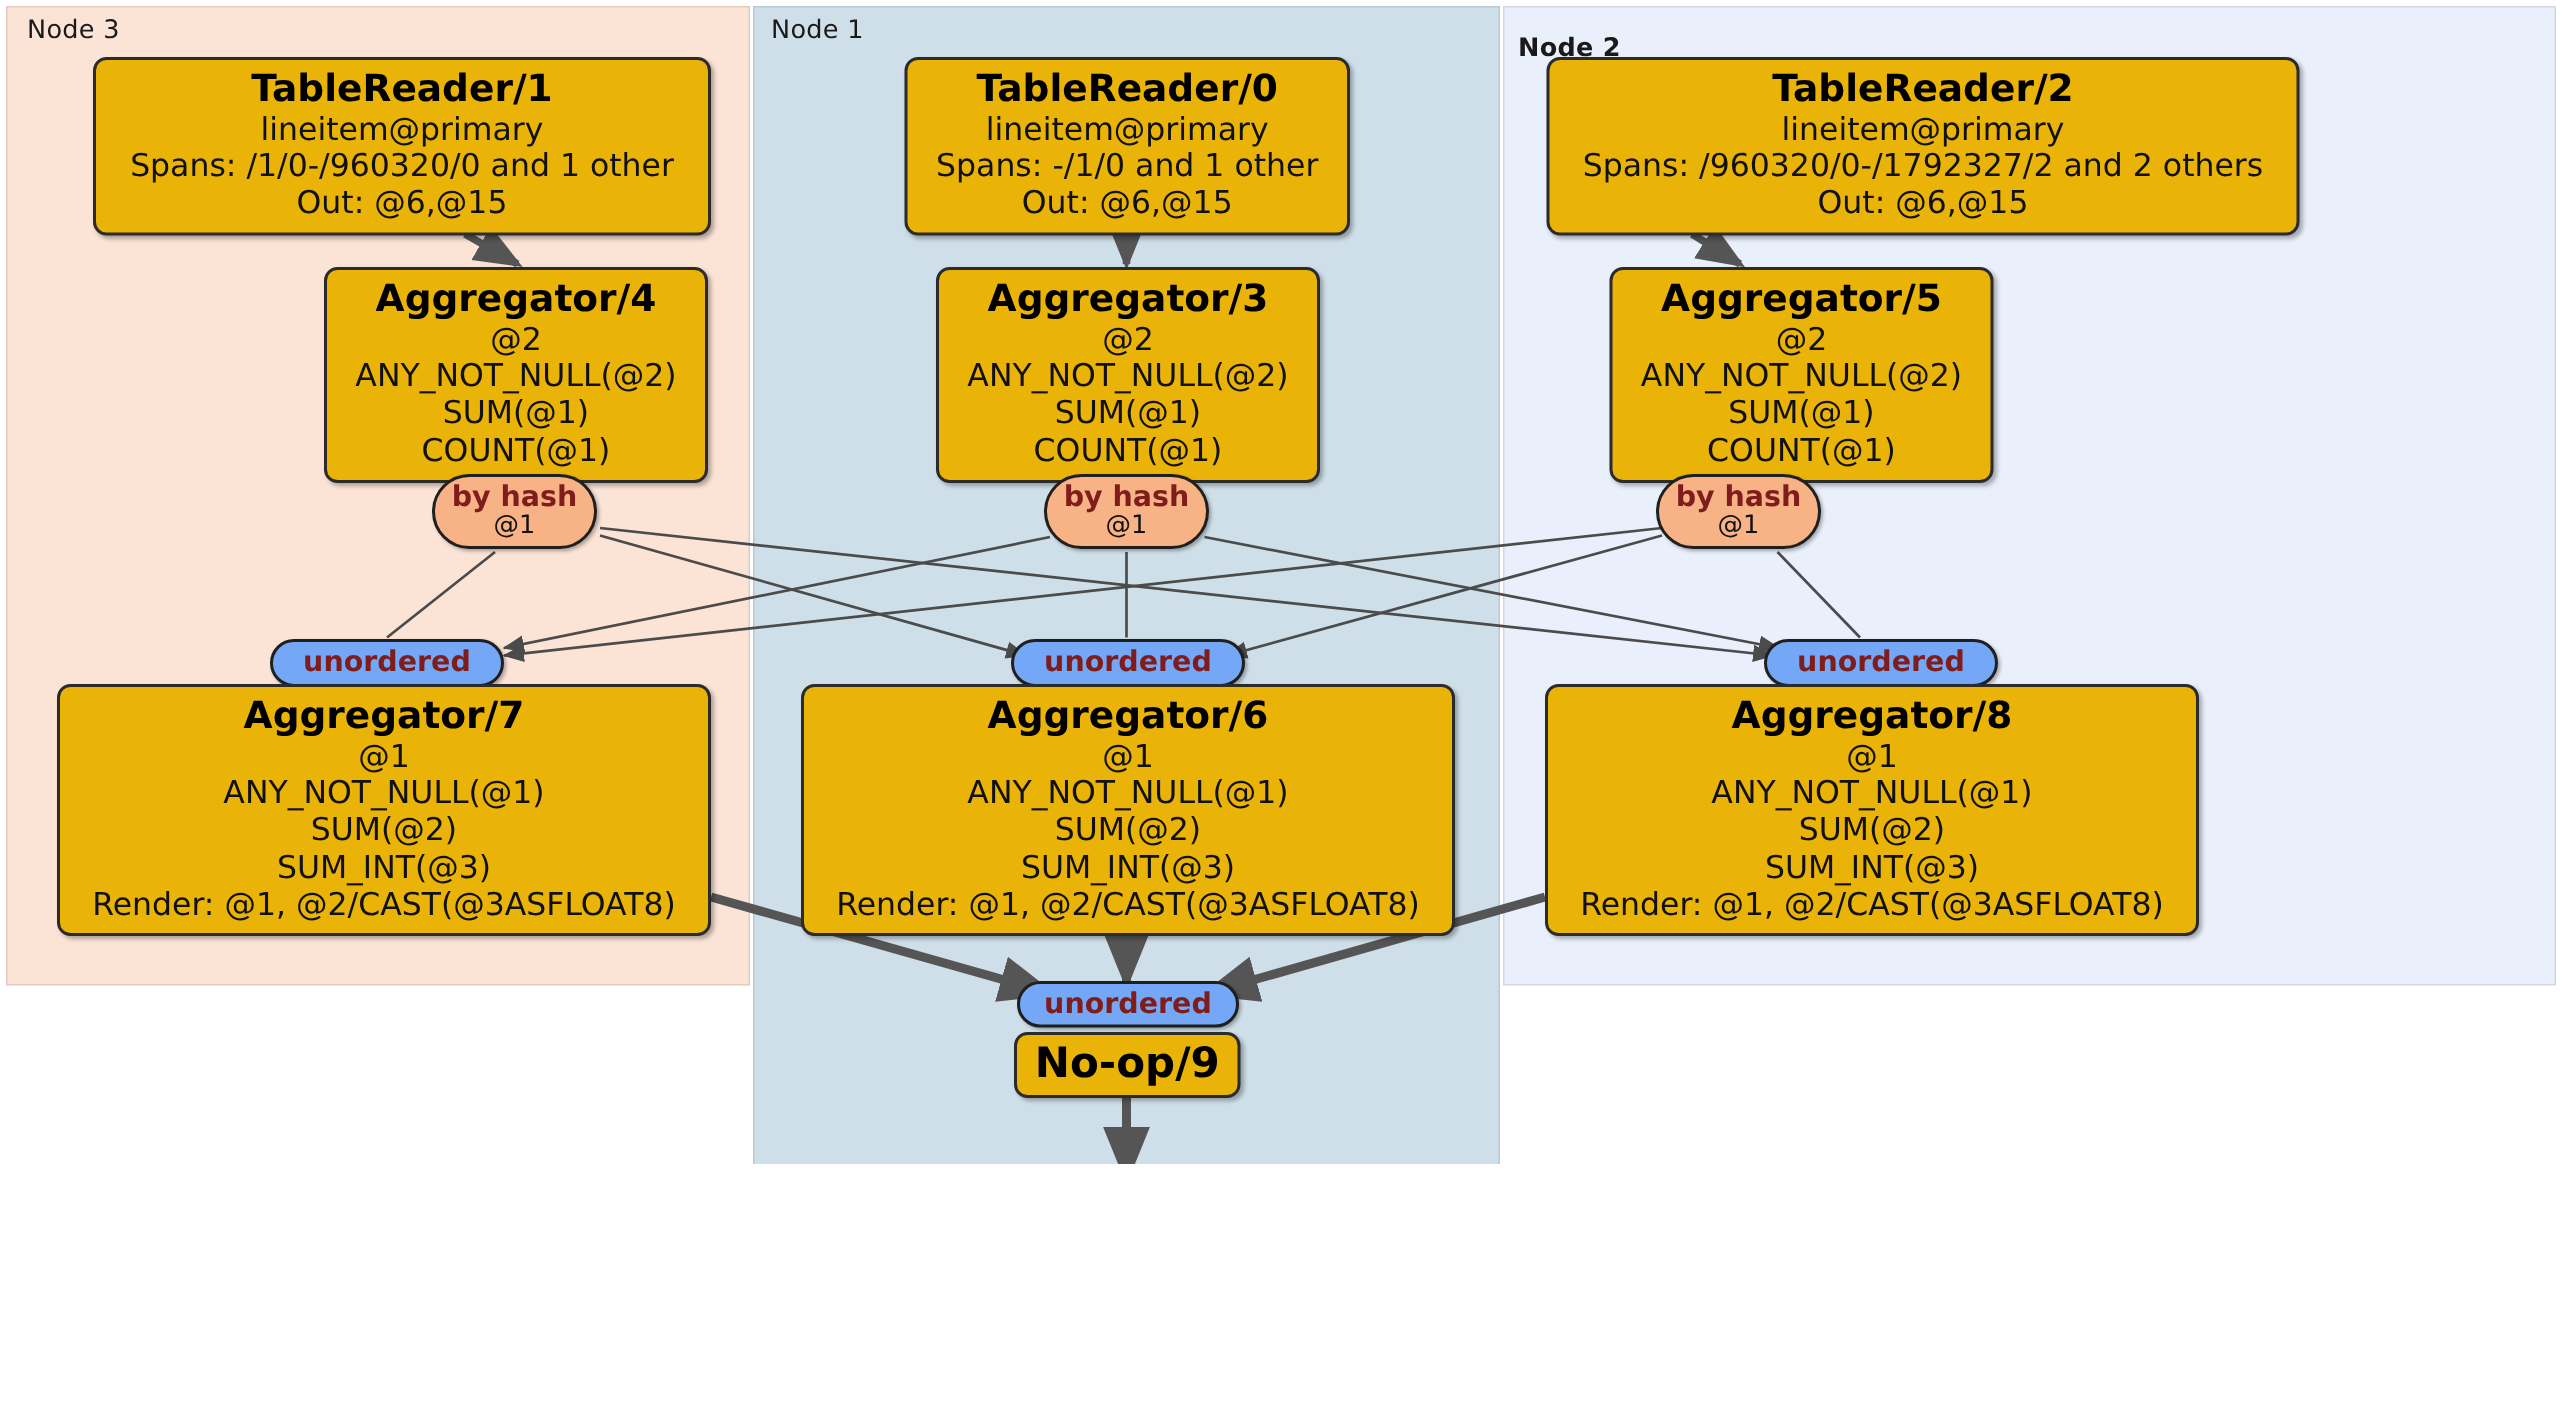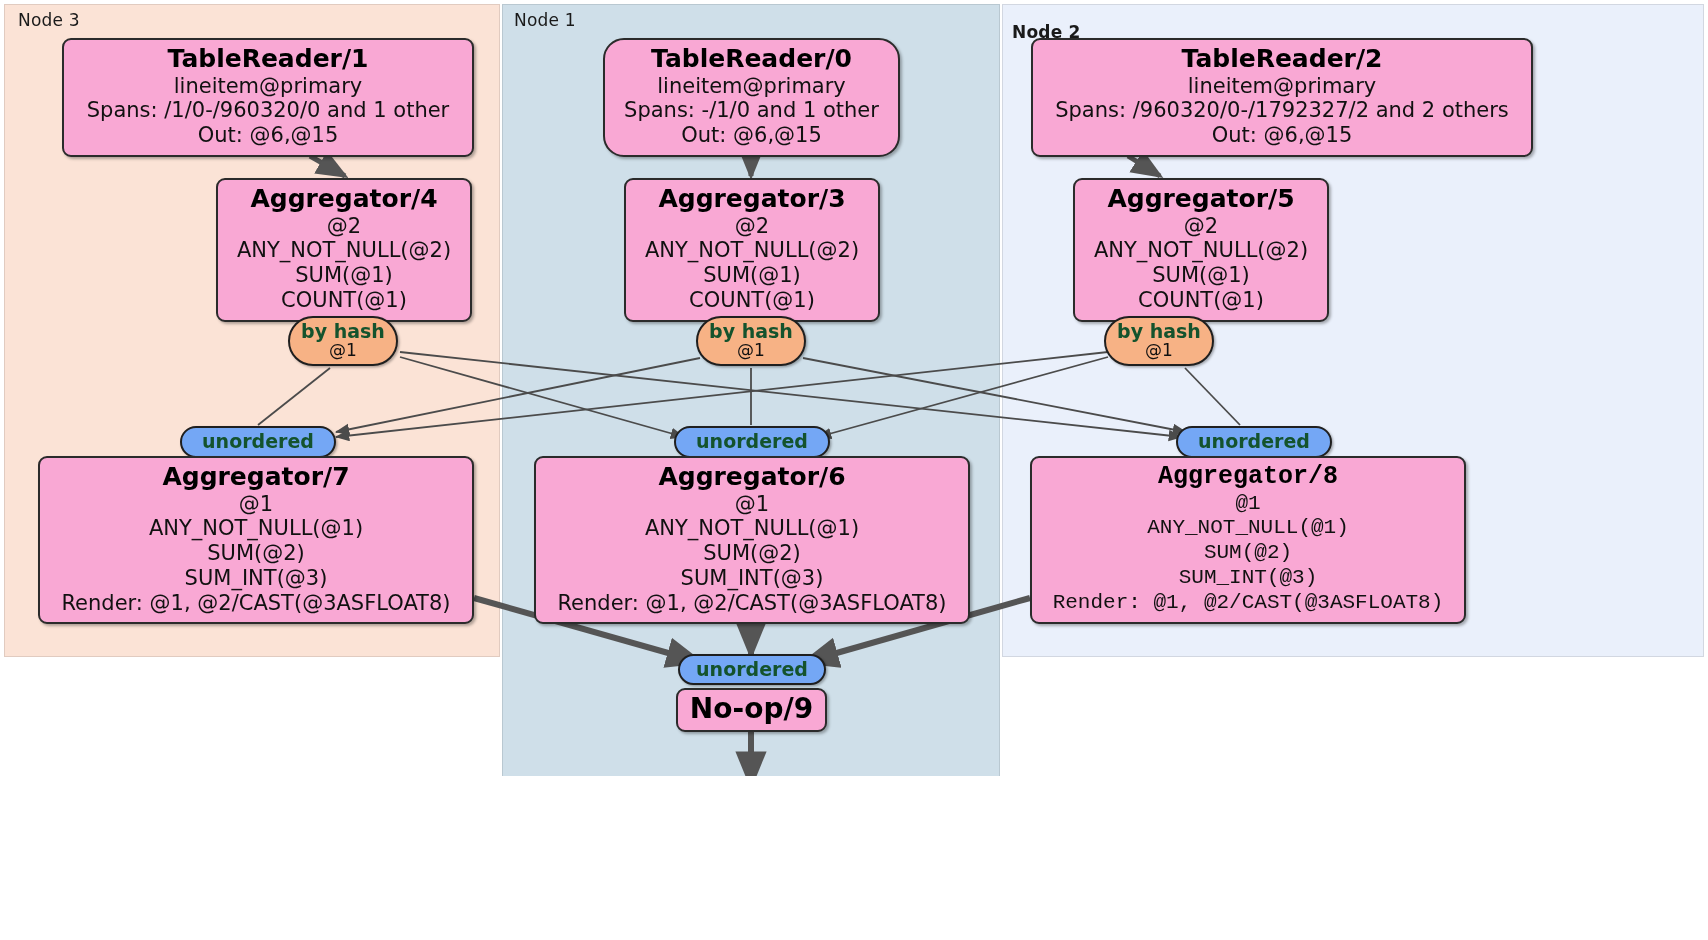--- a/index.html
+++ b/index.html
@@ -5,34 +5,34 @@
   html,body{margin:0;padding:0;background:#ffffff;}
   body{font-family:"DejaVu Sans","Liberation Sans",sans-serif;}
   #stage{position:relative;width:1708px;height:776px;overflow:hidden;background:#ffffff;}
 
   .node-panel{position:absolute;border:1px solid rgba(0,0,0,0.10);box-sizing:border-box;}
   .node-label{position:absolute;font-size:17px;color:#1a1a1a;letter-spacing:0.2px;}
 
   svg.edges{position:absolute;left:0;top:0;width:1708px;height:940px;pointer-events:none;}
 
   .proc{
-    position:absolute;background:#f9a8d4;border:2px solid #2b2b2b;border-radius:9px;
+    position:absolute;background:#eab308;border:2px solid #2b2b2b;border-radius:9px;
     box-shadow:2px 2px 3px rgba(0,0,0,0.30);
     text-align:center;box-sizing:border-box;padding:5px 10px 7px 10px;
   }
   .proc .ttl{font-size:25px;font-weight:bold;color:#000;line-height:1.14;white-space:nowrap;}
   .proc .ln{font-size:21px;color:#111;line-height:1.18;white-space:nowrap;}
 
   .pill{
     position:absolute;border:2px solid #1f1f1f;border-radius:999px;
     box-shadow:1.5px 1.5px 2.5px rgba(0,0,0,0.30);
     display:flex;flex-direction:column;align-items:center;justify-content:center;
     box-sizing:border-box;text-align:center;
   }
-  .pill .pl{font-size:19px;font-weight:bold;color:#14532d;line-height:1.05;white-space:nowrap;}
+  .pill .pl{font-size:19px;font-weight:bold;color:#7f1d1d;line-height:1.05;white-space:nowrap;}
   .pill .ps{font-size:17px;font-weight:normal;color:#111;line-height:1.05;white-space:nowrap;}
   .pill.hash{background:#f7b285;}
   .pill.unord{background:#74a7f5;}
 
   .smallbox .ttl{font-size:28px;}
 </style>
 </head>
 <body>
 
 <div id="stage">
@@ -82,21 +82,21 @@
     <path d="M751,722 L751,785" stroke="#555" stroke-width="6" fill="none" marker-end="url(#ahT)"></path>
   </svg>
 
   <div class="proc" style="left:62px;top:38px;width:412px;">
     <div class="ttl">TableReader/1</div>
     <div class="ln">lineitem@primary</div>
     <div class="ln">Spans: /1/0-/960320/0 and 1 other</div>
     <div class="ln">Out: @6,@15</div>
   </div>
 
-  <div class="proc" style="left:603px;top:38px;width:297px;border-radius:21px;">
+  <div class="proc" style="left:603px;top:38px;width:297px;">
     <div class="ttl">TableReader/0</div>
     <div class="ln">lineitem@primary</div>
     <div class="ln">Spans: -/1/0 and 1 other</div>
     <div class="ln">Out: @6,@15</div>
   </div>
 
   <div class="proc" style="left:1031px;top:38px;width:502px;">
     <div class="ttl">TableReader/2</div>
     <div class="ln">lineitem@primary</div>
     <div class="ln">Spans: /960320/0-/1792327/2 and 2 others</div>
@@ -165,21 +165,21 @@
 
   <div class="proc" style="left:534px;top:456px;width:436px;">
     <div class="ttl">Aggregator/6</div>
     <div class="ln">@1</div>
     <div class="ln">ANY_NOT_NULL(@1)</div>
     <div class="ln">SUM(@2)</div>
     <div class="ln">SUM_INT(@3)</div>
     <div class="ln">Render: @1, @2/CAST(@3ASFLOAT8)</div>
   </div>
 
-  <div class="proc" style="left:1030px;top:456px;width:436px;font-family:Liberation Mono, monospace;">
+  <div class="proc" style="left:1030px;top:456px;width:436px;">
     <div class="ttl">Aggregator/8</div>
     <div class="ln">@1</div>
     <div class="ln">ANY_NOT_NULL(@1)</div>
     <div class="ln">SUM(@2)</div>
     <div class="ln">SUM_INT(@3)</div>
     <div class="ln">Render: @1, @2/CAST(@3ASFLOAT8)</div>
   </div>
 
   <div class="pill unord" style="left:678px;top:654px;width:148px;height:31px;">
     <div class="pl">unordered</div>

